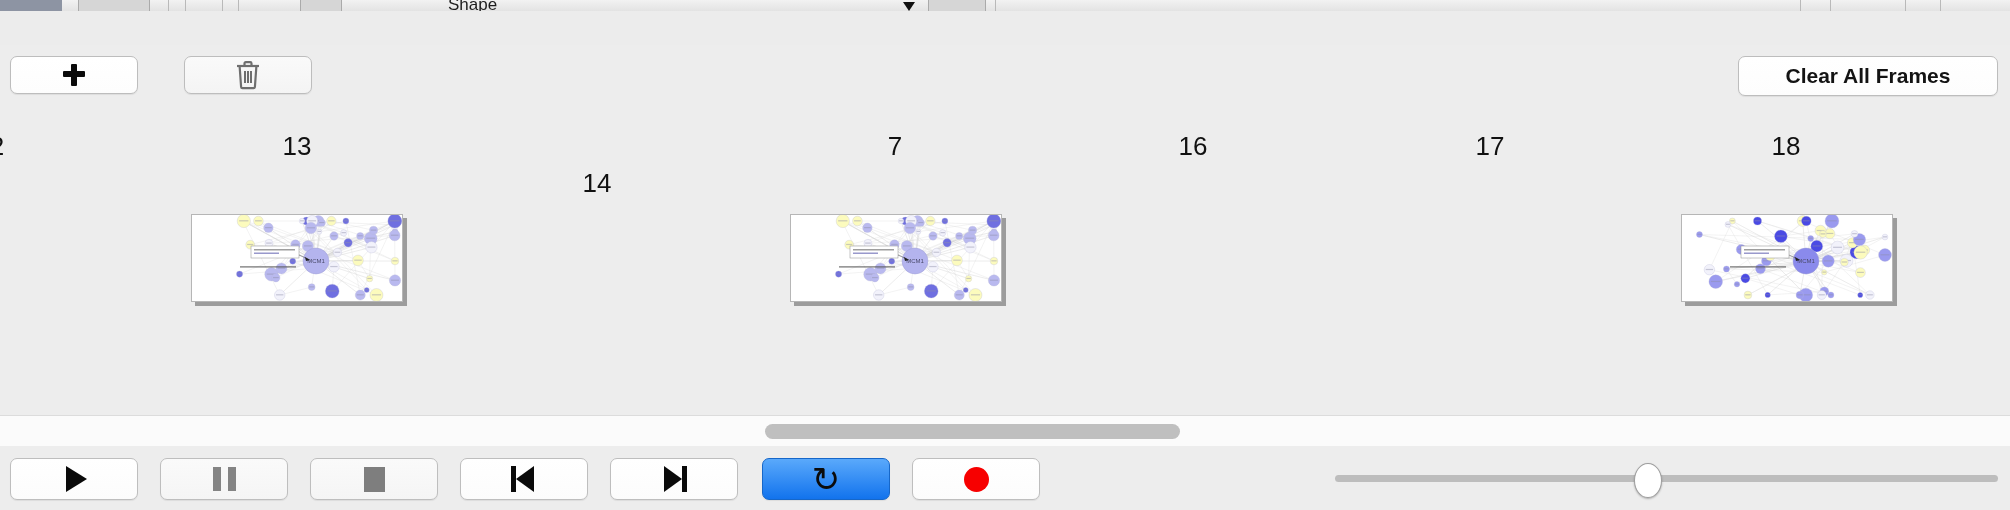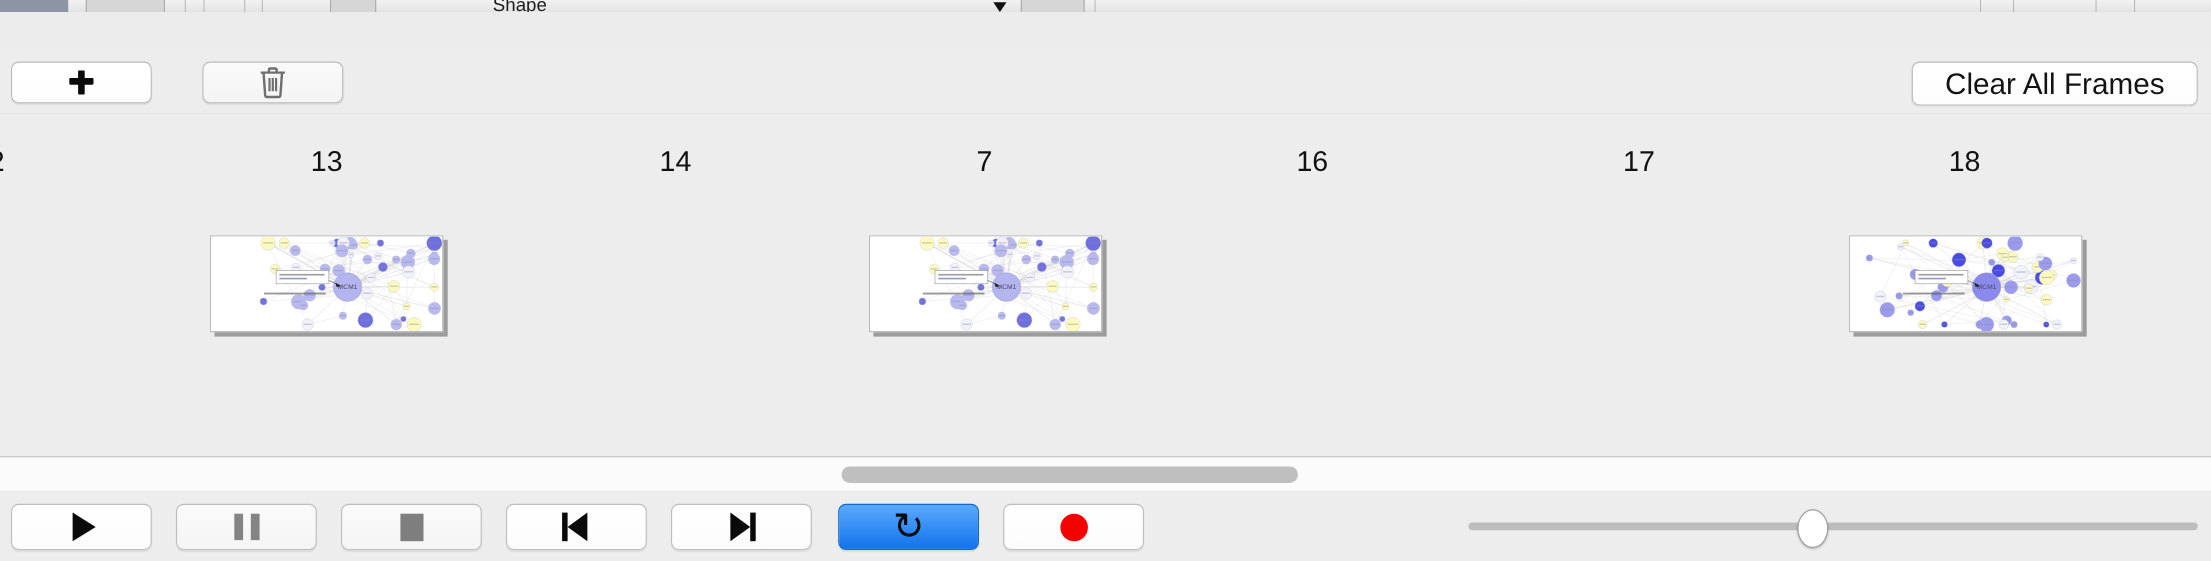--- a/index.html
+++ b/index.html
@@ -37,21 +37,21 @@
   
   .toolbar{position:absolute;left:0;top:45px;width:2010px;height:58px;background:#ededed;
     border-bottom:1px solid #c9c9c9;}
   .tbtn{position:absolute;border-radius:7px;border:1px solid #bdbdbd;
     box-shadow:0 1px 1px rgba(0,0,0,.07);
     display:flex;align-items:center;justify-content:center;cursor:default;}
   .tbtn.white{background:linear-gradient(#ffffff,#fdfdfd);}
   .tbtn.grey{background:linear-gradient(#fafafa,#f4f4f4);}
   #add-frame-button{left:10px;top:11px;width:126px;height:36px;}
   #delete-frame-button{left:184px;top:11px;width:126px;height:36px;}
-  #clear-all-frames-button{right:12px;top:11px;width:258px;height:38px;font-size:27px;color:#131313;}
+  #clear-all-frames-button{right:12px;top:11px;width:258px;height:38px;font-size:21px;color:#131313;font-weight:bold;}
 
   .plus{position:relative;width:24px;height:24px;}
   .plus:before,.plus:after{content:"";position:absolute;background:#0a0a0a;border-radius:1px;}
   .plus:before{left:9px;top:1px;width:6px;height:22px;}
   .plus:after{left:1px;top:8px;width:22px;height:6px;}
 
   
   .timeline{position:absolute;left:0;top:103px;width:2010px;height:312px;background:#ededed;}
   .frame{position:absolute;background:#fff;border:1px solid #b6b6b6;
     box-shadow:4px 4px 0 rgba(90,90,90,.55);overflow:hidden;}
@@ -719,21 +719,21 @@
           <div class="tick minor" style="left: 746px;"></div>
           <div class="tick minor" style="left: 1044px;"></div>
           <div class="tick minor" style="left: 1341px;"></div>
           <div class="tick minor" style="left: 1638px;"></div>
           <div class="tick minor" style="left: 1935px;"></div>
         </div>
     </div>
     <div id="ticklabels-layer">
         <div class="ticklabel" style="left: -3px;">2</div>
         <div class="ticklabel" style="left: 297px;">13</div>
-        <div class="ticklabel" style="left: 614px;">14</div>
+        <div class="ticklabel" style="left: 597px; margin-top: 37px;">14</div>
         <div class="ticklabel" style="left: 895px;">7</div>
         <div class="ticklabel" style="left: 1193px;">16</div>
         <div class="ticklabel" style="left: 1490px;">17</div>
         <div class="ticklabel" style="left: 1786px;">18</div>
       </div>
     <div class="axis-title">Seconds</div>
   </div>
 
   <div class="scrollarea">
     <div class="scroll-thumb" style="left: 765px; width: 415px;"></div>

